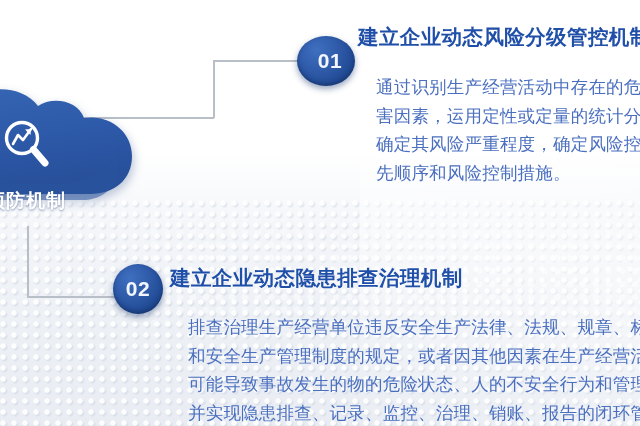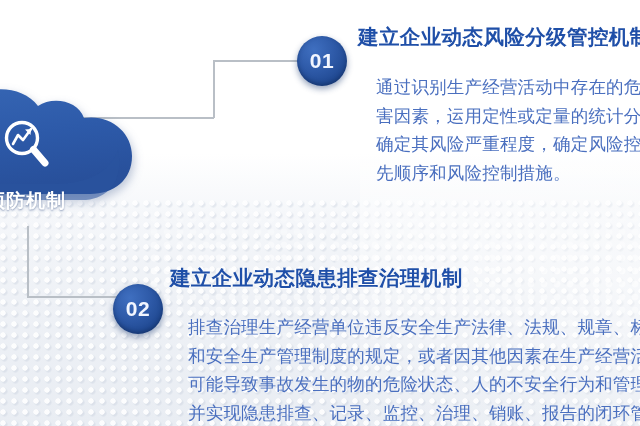--- a/index.html
+++ b/index.html
@@ -65,22 +65,22 @@
 
   
   .badge{
     position:absolute;width:50px;height:50px;border-radius:50%;
     background:radial-gradient(circle at 34% 28%, #3f6fc0 0%, #2e5aa8 42%, #214a93 72%, #1b3f80 100%);
     box-shadow:0 3px 6px rgba(25,55,110,.45), inset 0 -2px 4px rgba(12,35,80,.5);
     color:#f2f6ff;font-size:21px;font-weight:bold;
     display:flex;align-items:center;justify-content:center;
     letter-spacing:.5px;
   }
-  .badge-01{left:297px;top:36px;}
-  .badge-02{left:113px;top:284px;text-align:right;}
+  .badge-01{left:297px;top:36px;padding-left:8px;}
+  .badge-02{left:113px;top:264px;text-align:right;}
 
   
   .block{position:absolute;}
   .b-title{
     color:#1f4fa8;font-weight:bold;font-size:20.5px;letter-spacing:.4px;
     white-space:nowrap;
     text-shadow:0 1px 1px rgba(255,255,255,.8);
   }
   .b-body{
     color:#4a6fbf;font-size:17.5px;line-height:28.5px;letter-spacing:.2px;

